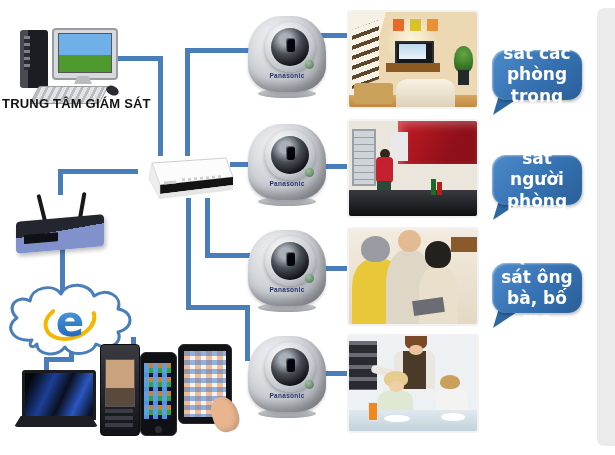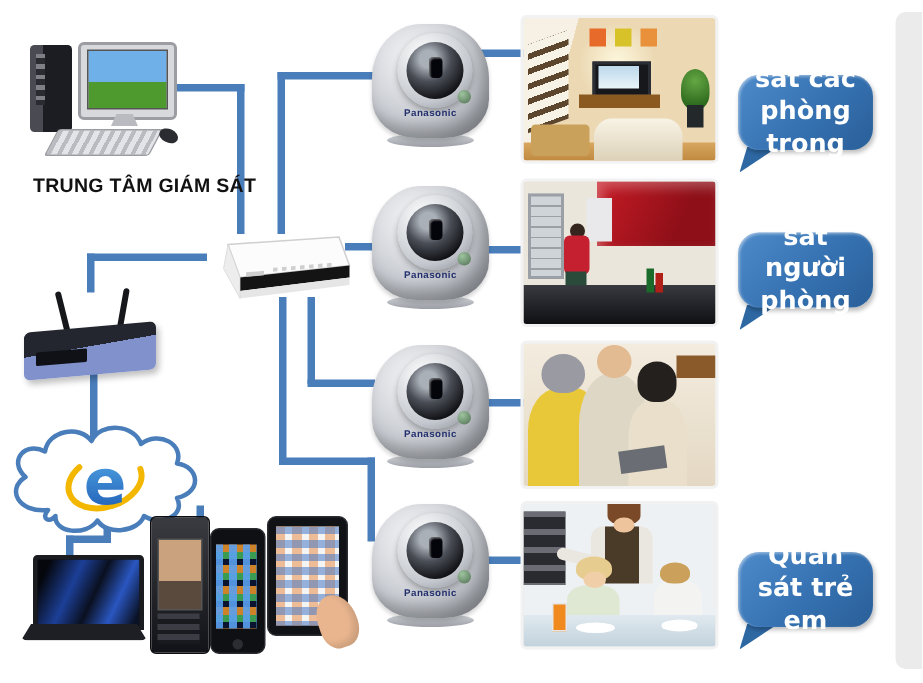--- a/index.html
+++ b/index.html
@@ -195,21 +195,21 @@
 
   <div class="abs pc">
     <div class="pc-tower"></div>
     <div class="pc-monitor">
       <div class="pc-screen"></div>
     </div>
     <div class="pc-stand"></div>
     <div class="pc-kb"></div>
     <div class="pc-mouse"></div>
   </div>
-  <div class="caption" style="left:2px;top:116px;width:150px;margin-left:20px;">TRUNG TÂM GIÁM SÁT</div>
+  <div class="caption" style="left:2px;top:96px;width:150px;">TRUNG TÂM GIÁM SÁT</div>
 
   <div class="abs switch">
     <svg width="100" height="48" viewBox="0 0 100 48">
       <polygon points="16,8 90,3 97,22 24,30" fill="#fcfcfc" stroke="#cfcfcf" stroke-width="1"></polygon>
       <polygon points="24,30 97,22 97,30 24,39" fill="#141414"></polygon>
       <polygon points="24,39 97,30 97,35 24,44" fill="#e6e6e6"></polygon>
       <polygon points="16,8 24,30 24,44 13,24" fill="#ededed" stroke="#d5d5d5" stroke-width=".5"></polygon>
       <g fill="#cfcfcf">
         <rect x="46" y="27.6" width="3" height="2.6" transform="skewY(-5)"></rect>
         <rect x="52" y="27.6" width="3" height="2.6" transform="skewY(-5)"></rect>
@@ -381,20 +381,20 @@
   </div>
 
   <div class="bubble" style="top:28px;">
     <div class="bubble-tail"></div>
     <div class="bubble-body">Quan sát các phòng trong nhà</div>
   </div>
   <div class="bubble" style="top:133px;">
     <div class="bubble-tail"></div>
     <div class="bubble-body">Quan sát người phòng việc</div>
   </div>
-  <div class="bubble" style="top:346px;">
+  <div class="bubble" style="top:241px;">
     <div class="bubble-tail"></div>
-    <div class="bubble-body">Quan sát trẻ em</div>
+    <div class="bubble-body">Quan sát ông bà, bố mẹ</div>
   </div>
 
   <div class="abs edge-strip"></div>
 
 </div>
 
 </body></html>

